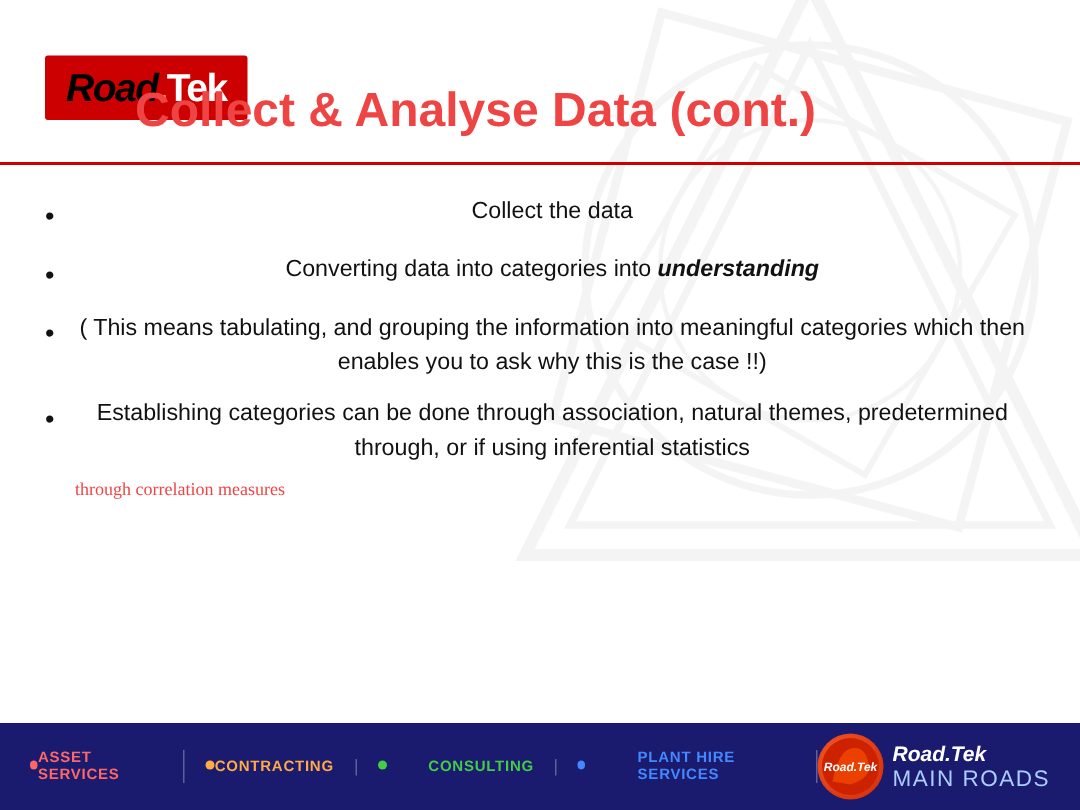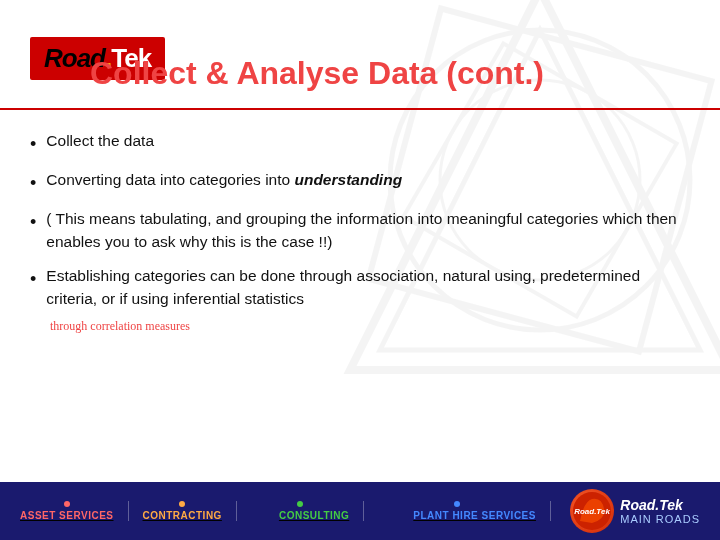--- a/index.html
+++ b/index.html
@@ -90,20 +90,21 @@
     .bullet-dot {
       color: #111;
       font-size: 18px;
       margin-right: 10px;
       margin-top: 1px;
       flex-shrink: 0;
     }
 
     .bullet-text {
       flex: 1;
+      text-align: center;
     }
 
     .bold-italic {
       font-weight: bold;
       font-style: italic;
     }
 
     .last-line {
       margin-left: 20px;
       margin-top: -4px;
@@ -128,25 +129,24 @@
 
     .footer-services {
       display: flex;
       align-items: center;
       gap: 0;
       flex: 1;
     }
 
     .footer-service-item {
       display: flex;
-      flex-direction: column;
+      flex-direction: row;
       align-items: center;
       padding: 0 14px;
       border-right: 1px solid rgba(255,255,255,0.3);
-      text-decoration: underline;
     }
 
     .footer-service-item:first-child {
       padding-left: 0;
     }
 
     .footer-service-dot {
       width: 6px;
       height: 6px;
       border-radius: 50%;
@@ -196,21 +196,21 @@
       font-family: Arial, sans-serif;
       font-size: 14px;
       font-weight: bold;
       font-style: italic;
       line-height: 1.2;
     }
 
     .footer-brand-sub {
       color: #aaccff;
       font-family: Arial, sans-serif;
-      font-size: 11px;
+      font-size: 15px;
       text-transform: uppercase;
       letter-spacing: 1px;
     }
 
     
     .wm-container {
       position: absolute;
       top: -20px;
       right: -20px;
       width: 400px;
@@ -267,21 +267,21 @@
           </span>
         </li>
 
         <li>
           <span class="bullet-dot">•</span>
           <span class="bullet-text">( This means tabulating, and grouping the information into meaningful categories which then enables you to ask why this is the case !!)</span>
         </li>
 
         <li>
           <span class="bullet-dot">•</span>
-          <span class="bullet-text">Establishing categories can be done through association, natural using, predetermined criteria, or if using inferential statistics</span>
+          <span class="bullet-text">Establishing categories can be done through association, natural themes, predetermined through, or if using inferential statistics</span>
         </li>
 
       </ul>
 
       <div class="last-line">through correlation measures</div>
     </div>
   </div>
 
   <div class="footer">
     <div class="footer-services">

